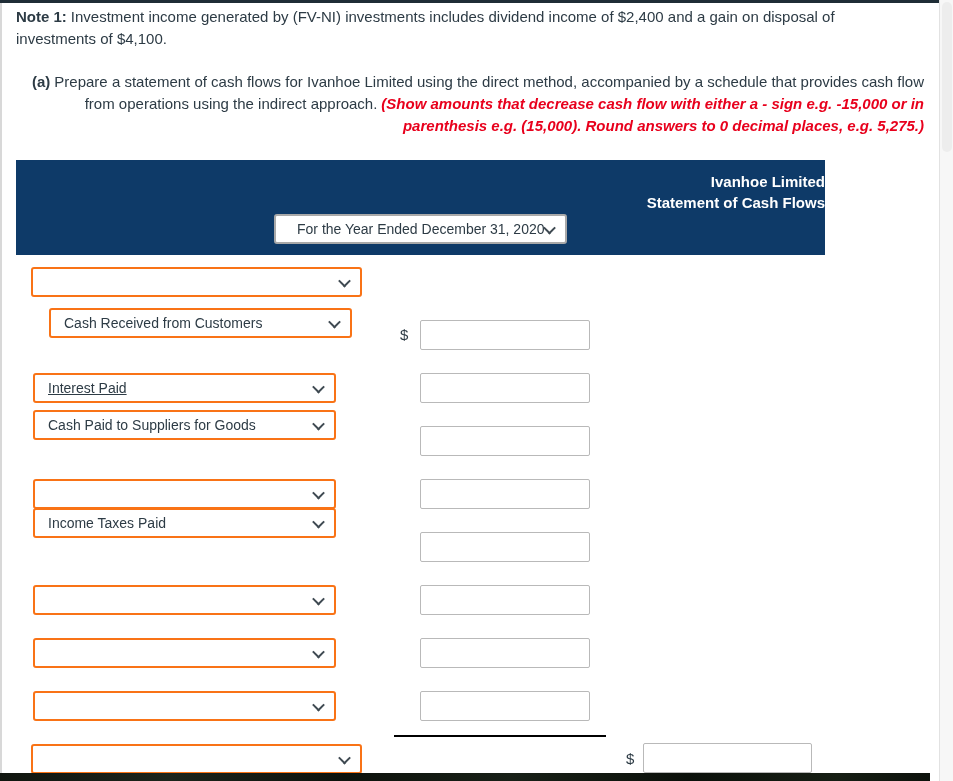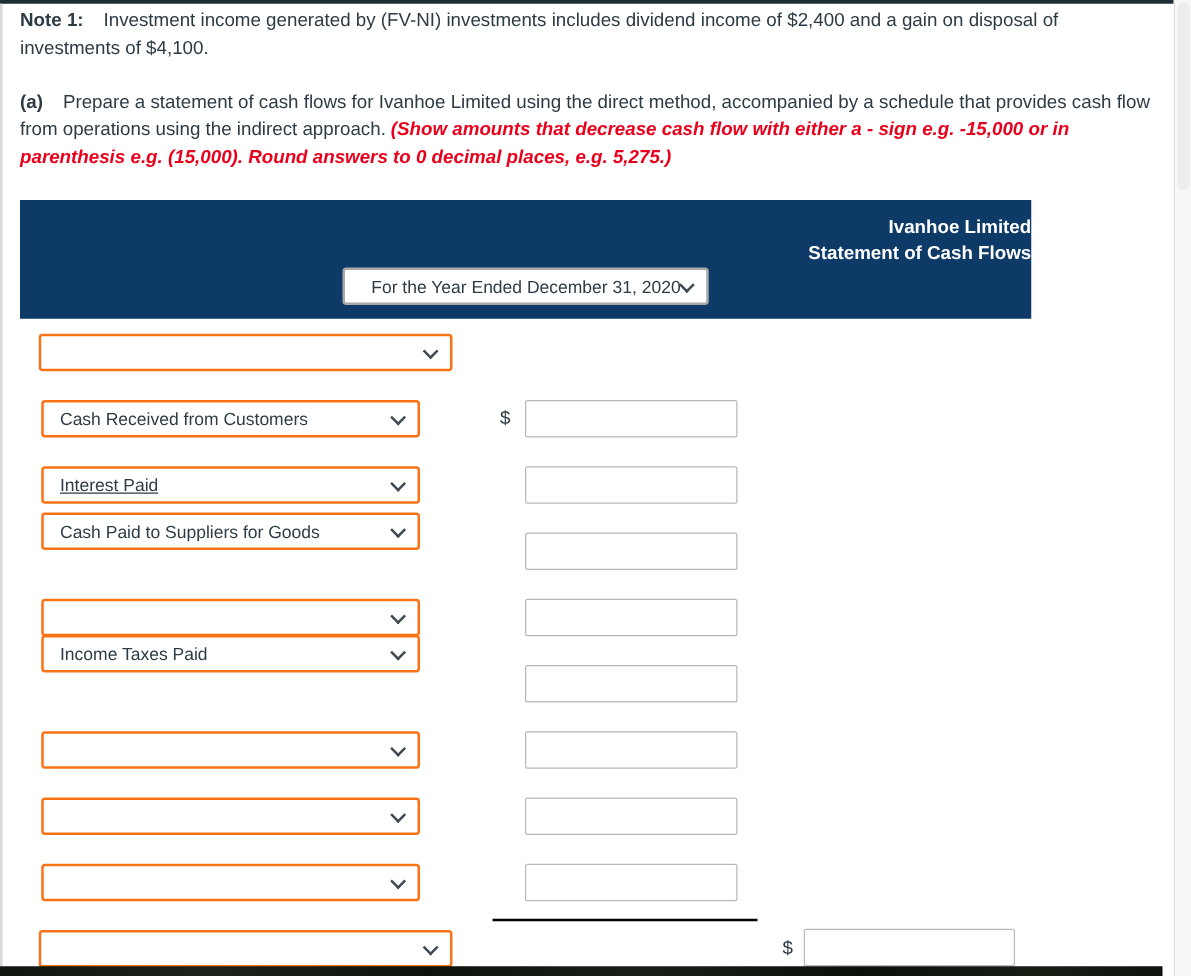--- a/index.html
+++ b/index.html
@@ -6,21 +6,21 @@
   .screen{
     position:relative;width:953px;height:781px;overflow:hidden;background:#ffffff;
     font-family:"Liberation Sans", sans-serif;color:#2d3b45;
   }
   .top-bar{position:absolute;left:0;top:0;width:939px;height:3px;background:#1f2d36;}
   .left-line{position:absolute;left:0;top:3px;width:2px;height:770px;background:#d8d8d8;}
   .scroll-track{position:absolute;left:939px;top:0;width:14px;height:781px;background:#f7f7f7;border-left:1px solid #e2e2e2;box-sizing:border-box;}
   .scroll-thumb{position:absolute;left:2px;top:2px;width:10px;height:150px;background:#ededed;border-radius:5px;}
 
   .para{position:absolute;left:16px;font-size:15px;line-height:22px;color:#2d3b45;}
-  .para .lbl{font-weight:bold;margin-right:16px;}
+  .para .lbl{font-weight:bold;margin-right:4px;}
   .warning{color:#e8001c;font-weight:bold;font-style:italic;margin-left:4px;}
 
   .stmt-header{position:absolute;left:16px;top:160px;width:809px;height:95px;background:#0e3a68;}
   .stmt-header .line{display:block;text-align:right;color:#ffffff;font-weight:bold;font-size:15px;line-height:21px;}
   .stmt-header .line.first{margin-top:11px;}
 
   .sel{position:absolute;height:30px;background:#ffffff;border:2px solid #f97316;border-radius:3px;
        box-sizing:border-box;display:flex;align-items:center;padding:0 11px 0 13px;
        font-size:14px;color:#2d3b45;cursor:default;}
   .sel .sel-text{white-space:nowrap;overflow:hidden;}
@@ -49,41 +49,41 @@
 
 <div class="screen">
 
   <div class="top-bar"></div>
   <div class="left-line"></div>
 
   <div class="para" style="top:6px;width:860px;">
     <span class="lbl">Note 1:</span><span>Investment income generated by (FV-NI) investments includes dividend income of $2,400 and a gain on disposal of investments of $4,100.</span>
   </div>
 
-  <div class="para" style="top:71px;width:908px;">
+  <div class="para" style="top:71px;width:908px;text-align:right;">
     <span class="lbl">(a)</span><span>Prepare a statement of cash flows for Ivanhoe Limited using the direct method, accompanied by a schedule that provides cash flow from operations using the indirect approach.</span><span class="warning">(Show amounts that decrease cash flow with either a - sign e.g. -15,000 or in parenthesis e.g. (15,000). Round answers to 0 decimal places, e.g. 5,275.)</span>
   </div>
 
   <div class="stmt-header">
     <span class="line first">Ivanhoe Limited</span>
     <span class="line">Statement of Cash Flows</span>
     <div class="sel period-sel" role="combobox">
       <span class="sel-text">For the Year Ended December 31, 2020</span>
       <span class="chev"></span>
     </div>
   </div>
 
   <div>
     <div class="sel sel-wide" style="top:267px;" role="combobox">
       <span class="chev"></span>
     </div>
   </div>
 
   <div>
-    <div class="sel sel-narrow" style="top:320px;" role="combobox">
+    <div class="sel sel-narrow" style="top:308px;margin-left:16px;" role="combobox">
       <span class="sel-text">Cash Received from Customers</span>
       <span class="chev"></span>
     </div>
     <span class="dollar" style="top:320px;">$</span>
     <input class="amount" style="top: 320px;" type="text">
   </div>
 
   <div>
     <div class="sel sel-narrow" style="top:373px;text-decoration:underline;" role="combobox">
       <span class="sel-text">Interest Paid</span>

